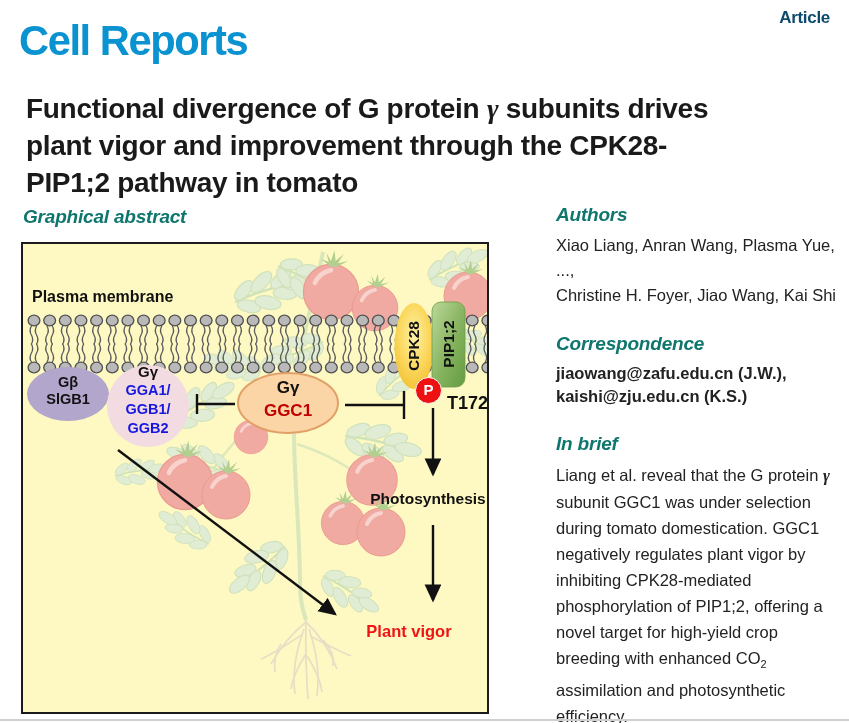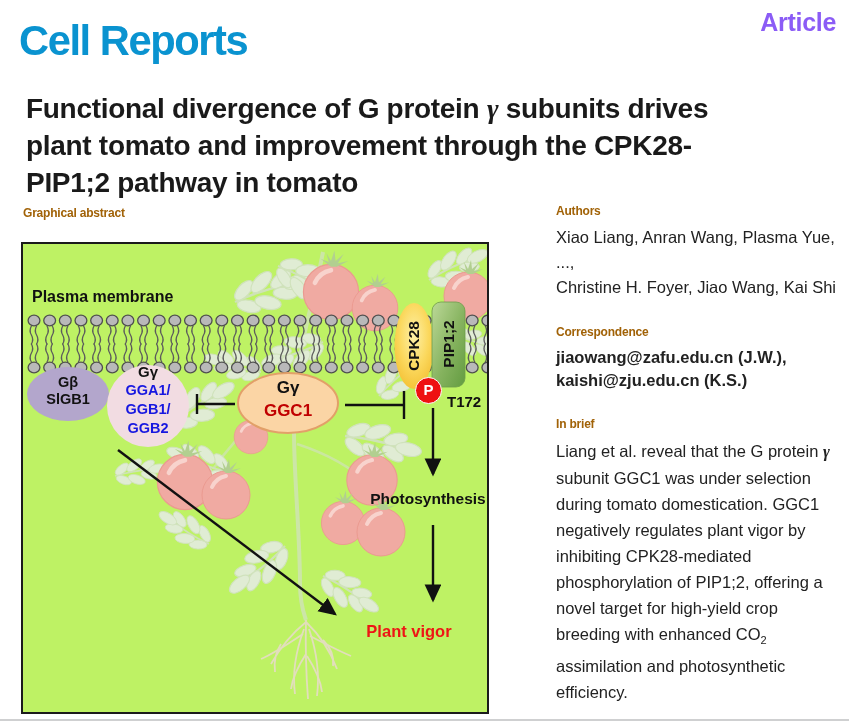--- a/index.html
+++ b/index.html
@@ -8,60 +8,60 @@
     font-family:"Liberation Sans","DejaVu Sans",sans-serif;
     color:#222;overflow:hidden;
   }
   
   .logo{
     position:absolute;left:19px;top:16px;
     font-size:43px;font-weight:bold;letter-spacing:-1.5px;
     color:#0a93d0;transform:scaleX(.97);transform-origin:left;
   }
   .article-type{
-    position:absolute;right:13px;top:8px;
-    font-size:25px;font-weight:bold;color:#8b5cf6;letter-spacing:-.3px;
+    position:absolute;right:19px;top:8px;
+    font-size:17px;font-weight:bold;color:#0c4a6e;letter-spacing:-.3px;
   }
   
   .title{
     position:absolute;left:20px;top:84px;width:820px;margin:6px;
     font-size:28px;font-weight:bold;line-height:37px;color:#1a1a1a;
     letter-spacing:-.3px;
   }
   .title .tline{display:block;}
   .gamma{font-family:"Liberation Serif","DejaVu Serif",serif;font-style:italic;font-weight:bold;}
   
   .h-blue{
-    font-size:12px;font-weight:600;color:#a16207;margin:0 0 7px 0;letter-spacing:-.2px;
+    font-size:19px;font-weight:600;color:#0f766e;margin:0 0 7px 0;letter-spacing:-.2px;font-style:italic;
   }
   .ga-heading{position:absolute;left:23px;top:206px;}
   
   .ga-box{
     position:absolute;left:21px;top:242px;width:464px;height:468px;
-    border:2.5px solid #1b1b1b;background:#bef264;overflow:hidden;text-decoration:underline;
+    border:2.5px solid #1b1b1b;background:#fef9c3;overflow:hidden;text-decoration:underline;
   }
   .ga-box .abs{position:absolute;}
   .lbl{font-weight:bold;color:#111;}
   .lbl-pm{left:9px;top:44px;font-size:16px;}
   .lbl-gbeta{left:5px;top:130px;width:80px;text-align:center;font-size:14.5px;line-height:17px;}
   .lbl-ggamma{left:85px;top:119px;width:80px;text-align:center;font-size:15px;}
   .lbl-gga{left:85px;top:137px;width:80px;text-align:center;font-size:14.5px;line-height:19px;color:#1717e0;}
   .lbl-gga span{display:block;text-align:center;}
   .lbl-ggc-g{left:225px;top:134px;width:80px;text-align:center;font-size:17px;}
   .lbl-ggc1{left:225px;top:157px;width:80px;text-align:center;font-size:17px;color:#c00000;}
   .vert{width:84px;height:18px;text-align:center;font-size:15.5px;font-weight:bold;color:#111;
         transform:rotate(-90deg);}
   .lbl-cpk28{left:349px;top:93px;}
   .lbl-pip12{left:384px;top:91px;}
   .p-badge{
     left:392px;top:133px;width:27px;height:27px;border-radius:50%;
     background:#ee1111;border:1.5px solid #fff;box-sizing:border-box;
     color:#fff;font-weight:bold;font-size:15px;text-align:center;line-height:23px;
   }
-  .lbl-t172{left:424px;top:149px;font-size:15px;}
+  .lbl-t172{left:424px;top:149px;font-size:18px;}
   .lbl-photo{left:329px;top:246px;width:152px;text-align:center;font-size:15.5px;}
   .lbl-vigor{left:320px;top:378px;width:132px;text-align:center;font-size:16.5px;color:#ee1515;}
   
   .col-right{position:absolute;left:514px;top:204px;width:322px;}
   .col-right .sec{margin-bottom:25px;margin-left:42px;}
   .body-text{margin:0;font-size:16.5px;color:#222;}
   .authors-text{line-height:25px;}
   .corr-text{line-height:23px;}
   .corr-text a{color:#222;text-decoration:none;font-weight:bold;}
   .brief-text{line-height:26px;}
@@ -70,21 +70,21 @@
   .bottom-rule{position:absolute;left:0;top:719px;width:849px;height:1.5px;background:#cfd0d1;}
 </style>
 </head>
 <body>
 
 <div class="logo">Cell Reports</div>
 <div class="article-type">Article</div>
 
 <h1 class="title">
   <span class="tline"><span>Functional divergence of G protein </span><span class="gamma">γ</span><span> subunits drives</span></span>
-  <span class="tline">plant tomato and improvement through the CPK28-</span>
+  <span class="tline">plant vigor and improvement through the CPK28-</span>
   <span class="tline">PIP1;2 pathway in tomato</span>
 </h1>
 
 <h2 class="h-blue ga-heading">Graphical abstract</h2>
 
 <div class="ga-box">
   <svg width="464" height="468" viewBox="0 0 464 468">
     <defs>
       <marker id="arr" markerWidth="9" markerHeight="8" refX="6.5" refY="3.5" orient="auto" markerUnits="strokeWidth">
         <path d="M0,0 L7.5,3.5 L0,7 Z" fill="#111"></path>

